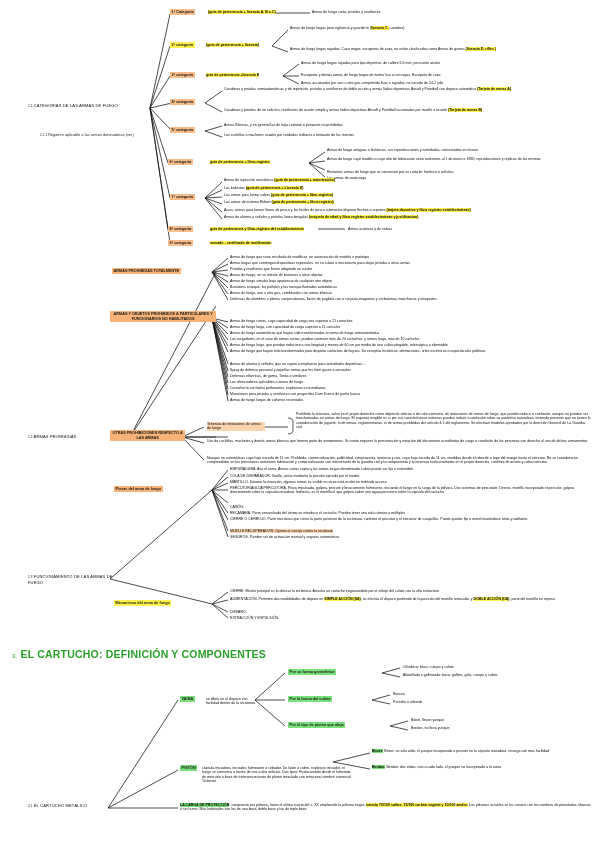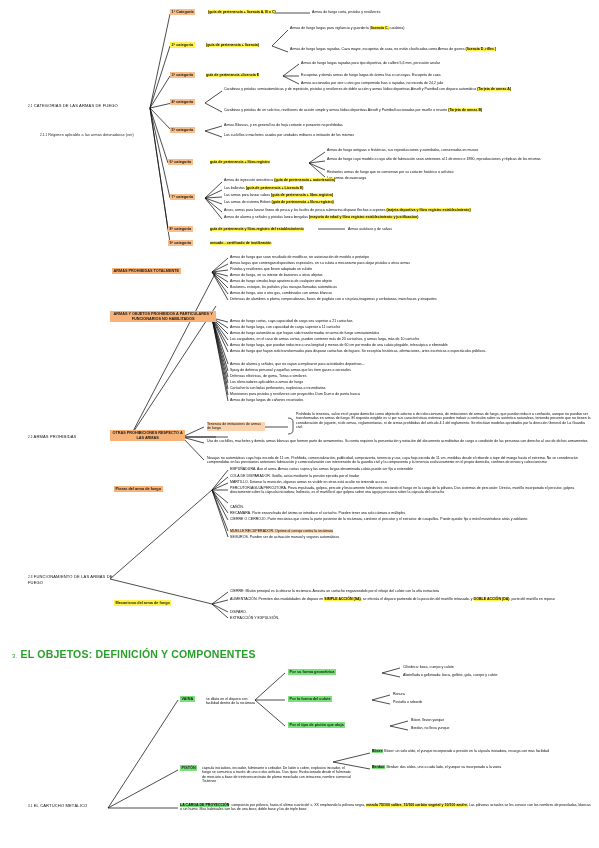--- a/index.html
+++ b/index.html
@@ -195,21 +195,21 @@
   <div class="spine" style="left:28px;top:434px;width:130px;">
     <span class="num">2.2</span>
     <span>ARMAS PROHIBIDAS</span>
   </div>
   <div class="spine" style="left:28px;top:574px;width:100px;">
     <span class="num">2.3</span>
     <span>FUNCIONAMIENTO DE LAS ARMAS DE FUEGO</span>
   </div>
   <div class="section-title" style="left:12px;top:648px;">
     <span class="n">3.</span>
-    <span>EL OBJETOS: DEFINICIÓN Y COMPONENTES</span>
+    <span>EL CARTUCHO: DEFINICIÓN Y COMPONENTES</span>
   </div>
   <div class="spine" style="left:28px;top:803px;width:110px;">
     <span class="num">3.1</span>
     <span>EL CARTUCHO METÁLICO</span>
   </div>
 
   <div class="chip orange" style="left:170px;top:9px;">
     <span>1ª Categoría</span>
   </div>
   <div class="txt" style="left:208px;top:10px;width:70px;">

